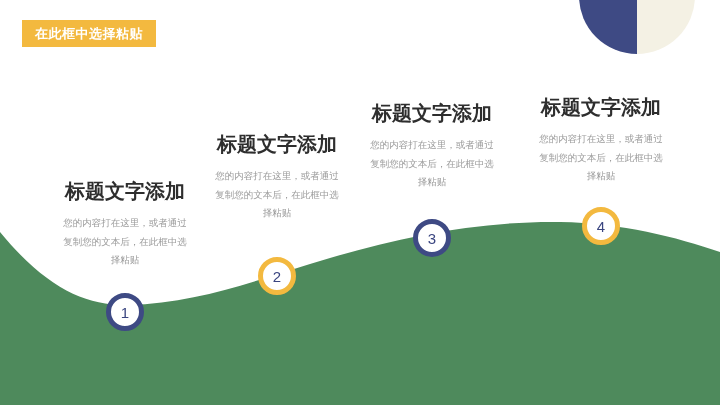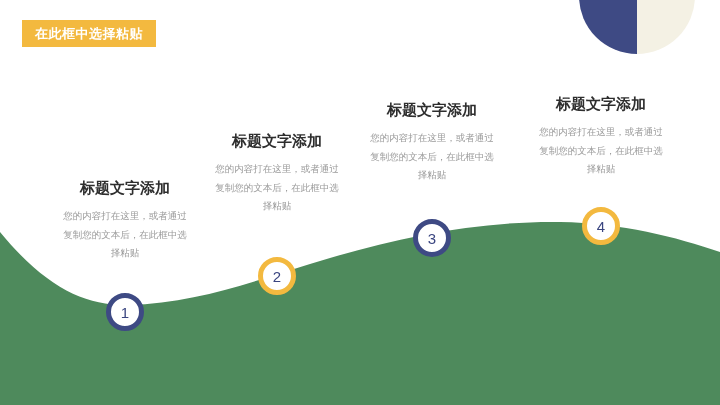--- a/index.html
+++ b/index.html
@@ -48,21 +48,21 @@
     white-space: nowrap;
   }
 
   
   .step {
     position: absolute;
     width: 168px;
     text-align: center;
   }
   .step-heading {
-    font-size: 15px;
+    font-size: 20px;
     font-weight: bold;
     color: #2e2e2e;
     line-height: 1.35;
     margin: 0 0 9px 0;
     white-space: nowrap;
   }
   .step-body {
     font-size: 9.5px;
     color: #9a9a9a;
     line-height: 1.95;

